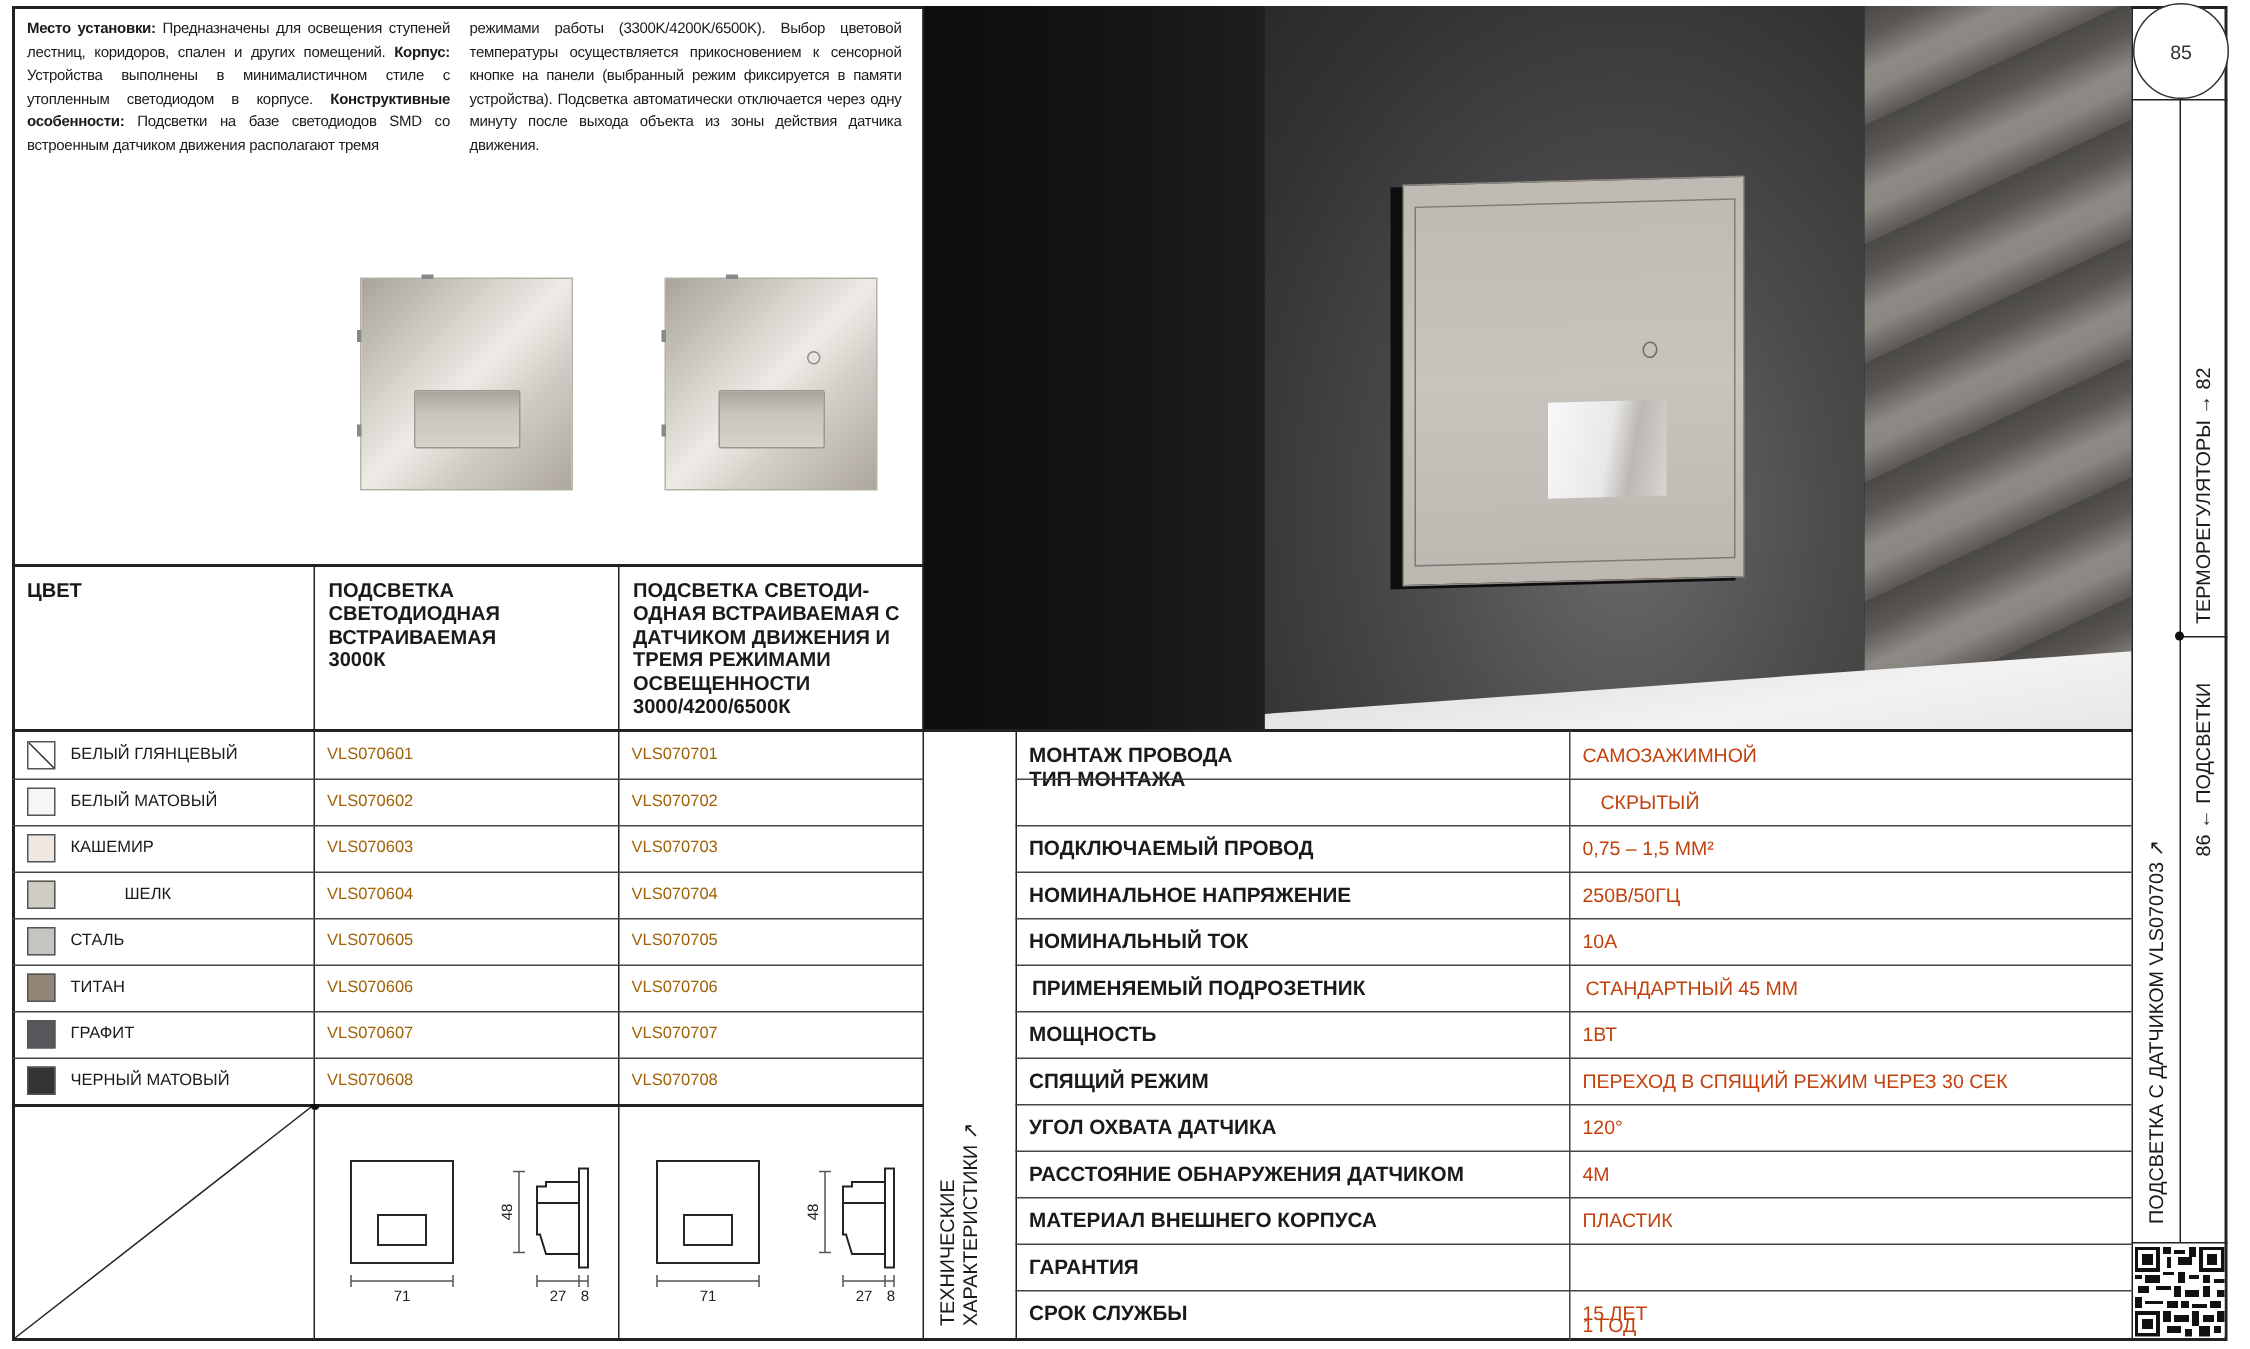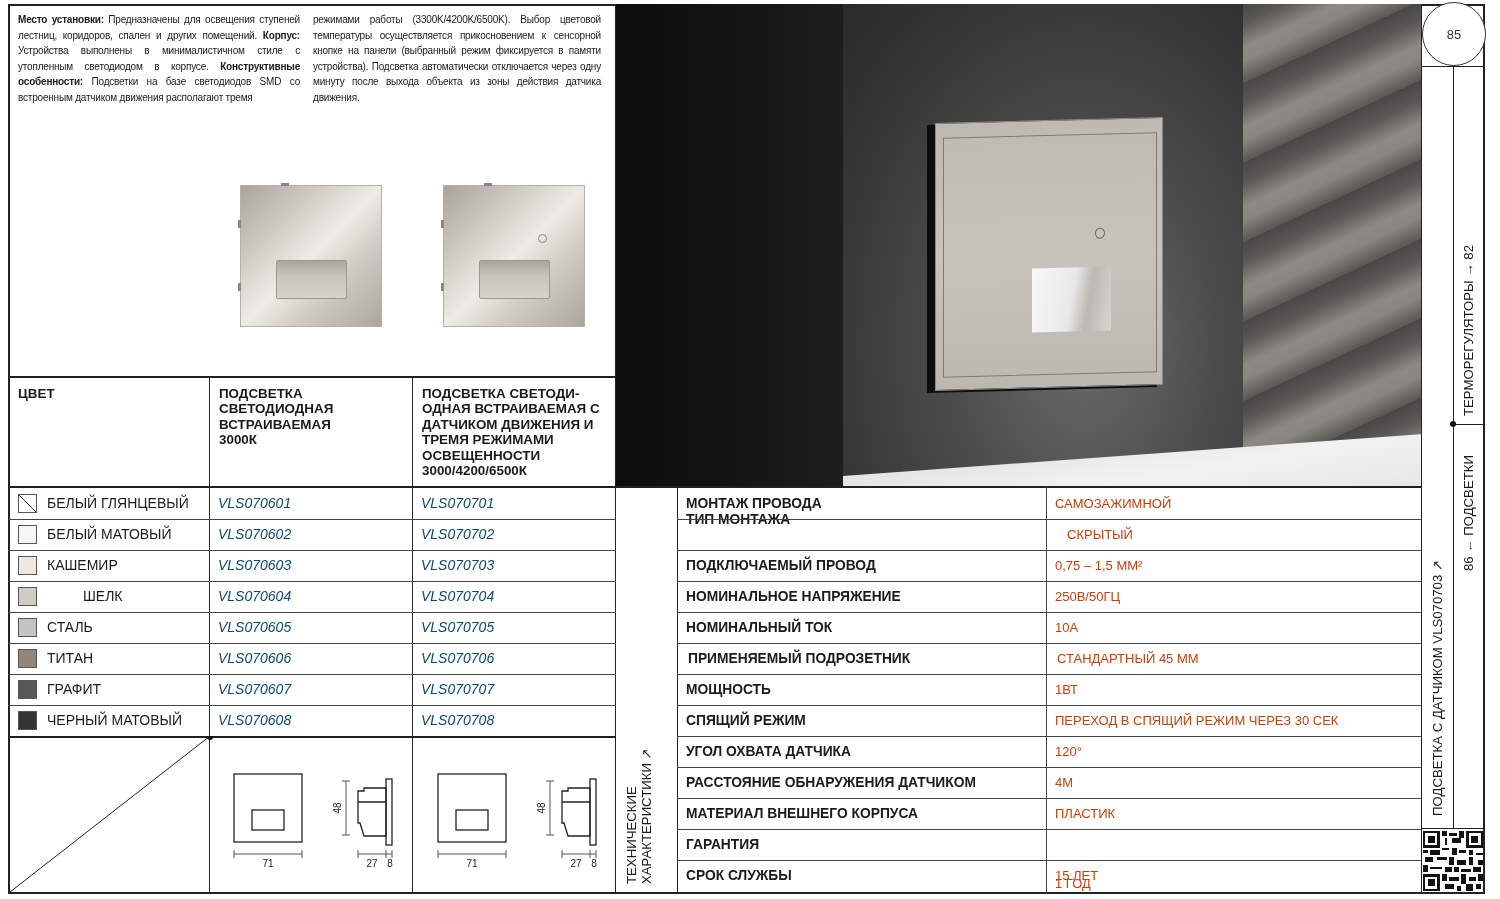--- a/index.html
+++ b/index.html
@@ -45,23 +45,23 @@
     border: 1px solid #8f8984; transform: skewY(-1.5deg); }
   #photo .plate-inner { position: absolute; left: 7px; top: 14px; width: 214px; height: 240px; border: 1px solid #7f7a75; }
   #photo .light { position: absolute; left: 88px; top: 132px; width: 79px; height: 64px;
     background: linear-gradient(100deg, #f8f8f8 0%, #e8e8e8 50%, #bcb7b2 70%, #d9d5d1 100%); }
   #photo .pwr-icon { position: absolute; left: 151px; top: 93px; width: 10px; height: 11px; border: 1px solid #6d6863; border-radius: 50%; }
 
   
   .line { position: absolute; background: #222; }
   .line.thin { background: #444; }
   .th { position: absolute; font-size: 13.4px; font-weight: bold; line-height: 15.4px; }
-  .cell { position: absolute; font-size: 14px; line-height: 31px; height: 31px; }
+  .cell { position: absolute; font-size: 11px; line-height: 31px; height: 31px; }
   .swatch { position: absolute; left: 18px; width: 19px; height: 19px; border: 1px solid #555; }
-  .code { color: #0c4a6e; font-style: italic; }
+  .code { color: #a16207; }
 
   
   .spec-label { position: absolute; left: 686px; font-size: 13.8px; font-weight: bold; line-height: 31px; }
   .spec-value { position: absolute; left: 1055px; font-size: 13px; line-height: 31px; color: #c2410c; }
 
   
   .vtext { position: absolute; white-space: nowrap; transform-origin: left top; transform: rotate(-90deg); font-size: 13.2px; }
 
   
   #page-circle { left: 1422px; top: 2px; width: 64px; height: 64px; border: 1.4px solid #333; border-radius: 50%; background: #fff;

